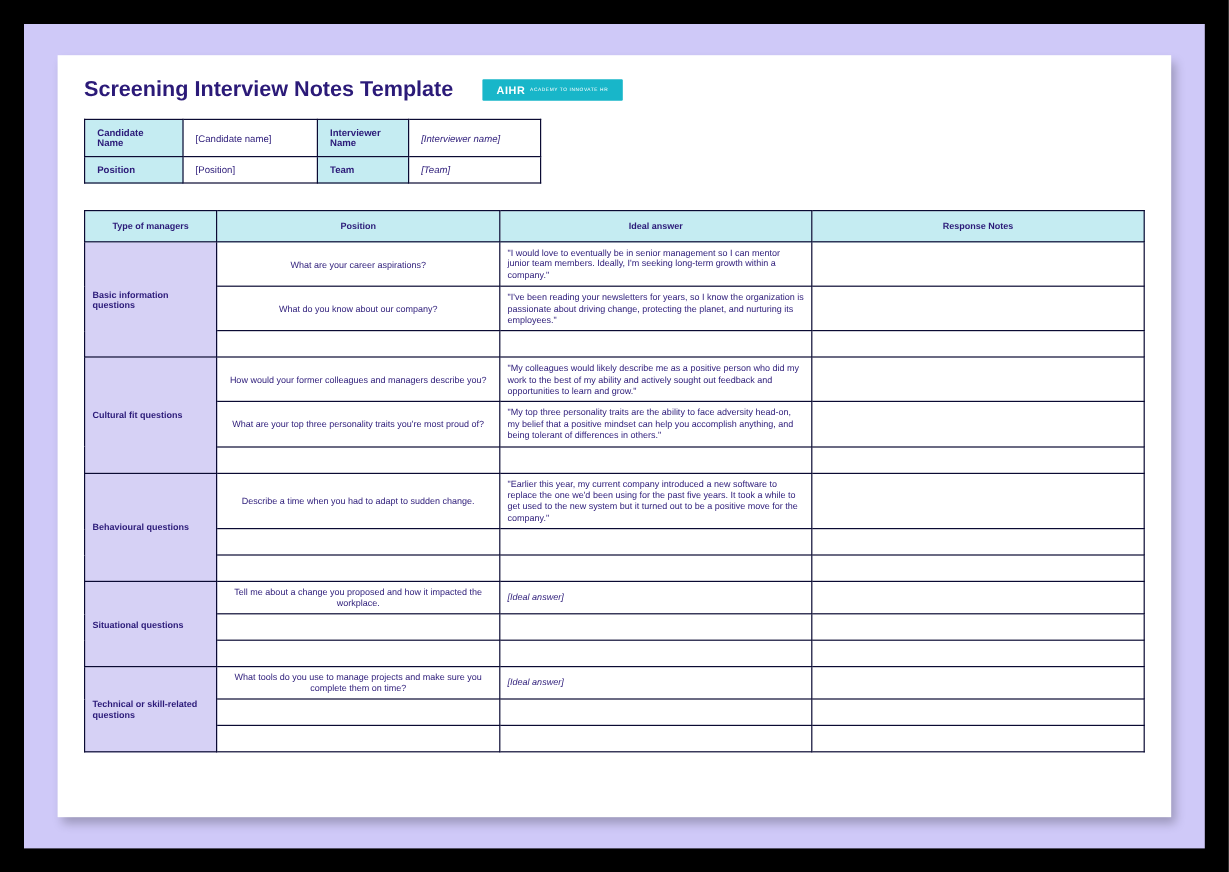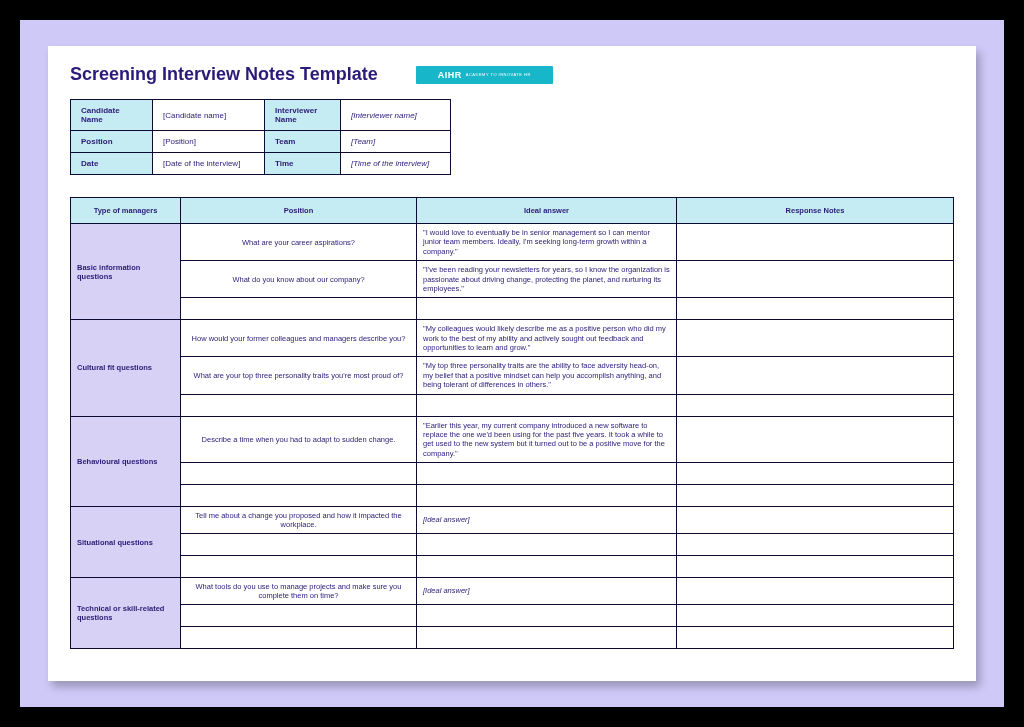--- a/index.html
+++ b/index.html
@@ -20,34 +20,34 @@
     background: #fff;
     width: 100%;
     height: 100%;
     padding: 18px 22px;
     box-shadow: 4px 6px 8px rgba(0,0,0,0.25);
     overflow: hidden;
   }
   .header {
     display: flex;
     align-items: center;
-    gap: 38px;
+    gap: 24px;
     margin-bottom: 14px;
   }
   .title {
     color: #2b1a78;
     font-size: 18px;
     font-weight: 700;
   }
   .badge {
     background: #18b6c9;
     color: #fff;
     font-size: 9px;
     font-weight: 700;
-    padding: 4px 22px;
+    padding: 4px 12px;
     letter-spacing: 0.5px;
     display: inline-flex;
     align-items: center;
     gap: 4px;
     border-radius: 1px;
     justify-content: space-between;
   }
   .badge-sub { font-size: 4px; font-weight: 400; line-height: 1; display:inline-block; }
 
   table.info {
@@ -119,26 +119,20 @@
         <td class="info-label">Candidate Name</td>
         <td class="info-val">[Candidate name]</td>
         <td class="info-label2">Interviewer Name</td>
         <td class="info-val2">[Interviewer name]</td>
       </tr>
       <tr>
         <td class="info-label">Position</td>
         <td class="info-val">[Position]</td>
         <td class="info-label2">Team</td>
         <td class="info-val2">[Team]</td>
-      </tr>
-      <tr>
-        <td class="info-label">Date</td>
-        <td class="info-val">[Date of the interview]</td>
-        <td class="info-label2">Time</td>
-        <td class="info-val2">[Time of the interview]</td>
       </tr>
     </tbody>
       </table>
 
     <table class="main">
       <colgroup>
         <col style="width:110px">
         <col style="width:236px">
         <col style="width:260px">
         <col>

